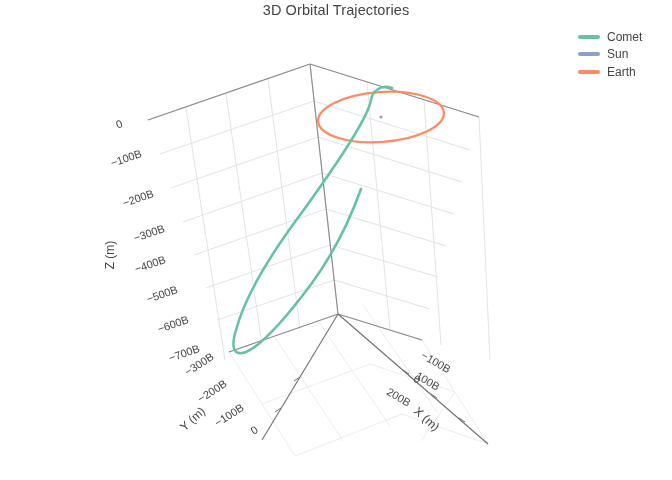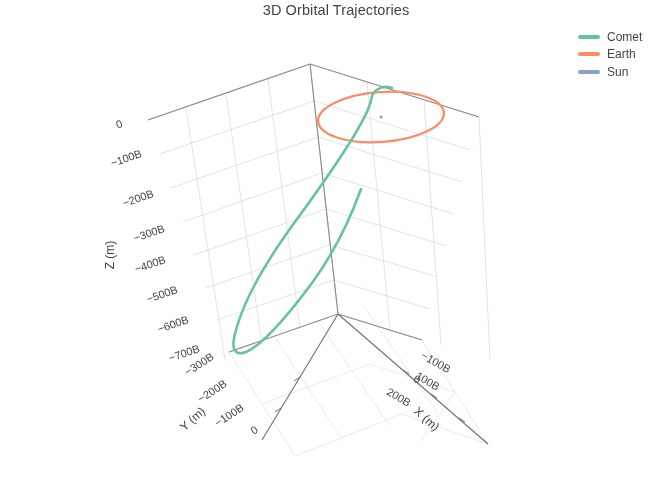--- a/index.html
+++ b/index.html
@@ -144,22 +144,22 @@
   <div class="tick" style="left:414px;top:373px;transform:rotate(30deg);">0</div>
 
   <div class="axtitle" style="left:412px;top:412px;transform:rotate(42deg);">X (m)</div>
 
   <div id="legend">
     <div class="lg-row">
       <span class="lg-swatch" style="background: rgb(102, 194, 165);"></span>
       <span class="lg-label">Comet</span>
     </div>
     <div class="lg-row">
+      <span class="lg-swatch" style="background: rgb(141, 160, 203);"></span>
+      <span class="lg-label">Sun</span>
+    </div>
+    <div class="lg-row">
       <span class="lg-swatch" style="background: rgb(252, 141, 98);"></span>
       <span class="lg-label">Earth</span>
-    </div>
-    <div class="lg-row">
-      <span class="lg-swatch" style="background: rgb(141, 160, 203);"></span>
-      <span class="lg-label">Sun</span>
     </div>
   </div>
 
 </div>
 
 </body></html>

